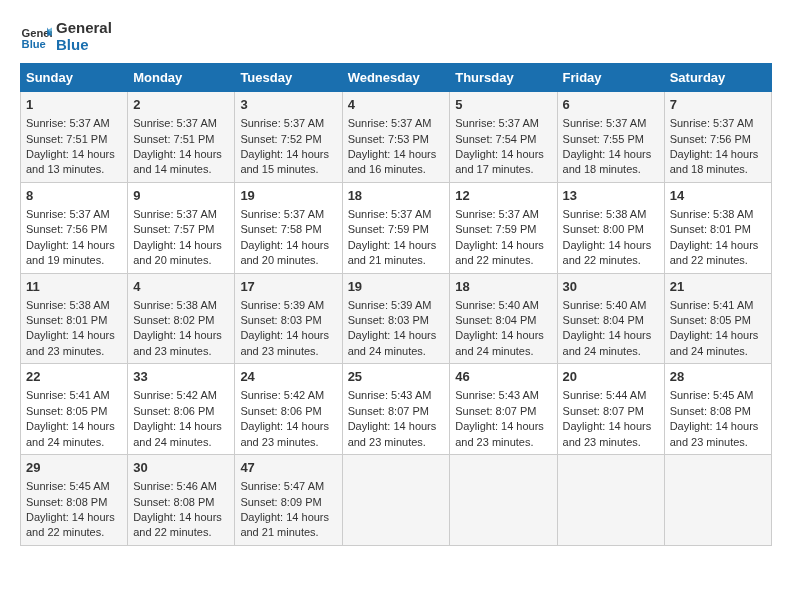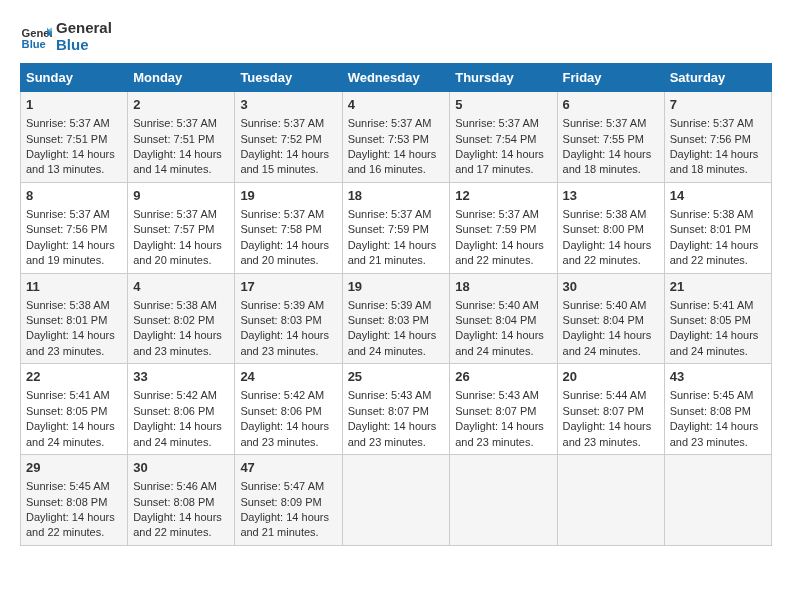--- a/index.html
+++ b/index.html
@@ -133,23 +133,23 @@
         <td><span class="day-number">19</span>Sunrise: 5:39 AM<br>Sunset: 8:03 PM<br>Daylight: 14 hours and 24 minutes.</td>
         <td><span class="day-number">18</span>Sunrise: 5:40 AM<br>Sunset: 8:04 PM<br>Daylight: 14 hours and 24 minutes.</td>
         <td><span class="day-number">30</span>Sunrise: 5:40 AM<br>Sunset: 8:04 PM<br>Daylight: 14 hours and 24 minutes.</td>
         <td><span class="day-number">21</span>Sunrise: 5:41 AM<br>Sunset: 8:05 PM<br>Daylight: 14 hours and 24 minutes.</td>
       </tr>
       <tr>
         <td><span class="day-number">22</span>Sunrise: 5:41 AM<br>Sunset: 8:05 PM<br>Daylight: 14 hours and 24 minutes.</td>
         <td><span class="day-number">33</span>Sunrise: 5:42 AM<br>Sunset: 8:06 PM<br>Daylight: 14 hours and 24 minutes.</td>
         <td><span class="day-number">24</span>Sunrise: 5:42 AM<br>Sunset: 8:06 PM<br>Daylight: 14 hours and 23 minutes.</td>
         <td><span class="day-number">25</span>Sunrise: 5:43 AM<br>Sunset: 8:07 PM<br>Daylight: 14 hours and 23 minutes.</td>
-        <td><span class="day-number">26</span>Sunrise: 5:43 AM<br>Sunset: 8:07 PM<br>Daylight: 14 hours and 23 minutes.</td>
+        <td><span class="day-number">46</span>Sunrise: 5:43 AM<br>Sunset: 8:07 PM<br>Daylight: 14 hours and 23 minutes.</td>
         <td><span class="day-number">20</span>Sunrise: 5:44 AM<br>Sunset: 8:07 PM<br>Daylight: 14 hours and 23 minutes.</td>
-        <td><span class="day-number">43</span>Sunrise: 5:45 AM<br>Sunset: 8:08 PM<br>Daylight: 14 hours and 23 minutes.</td>
+        <td><span class="day-number">28</span>Sunrise: 5:45 AM<br>Sunset: 8:08 PM<br>Daylight: 14 hours and 23 minutes.</td>
       </tr>
       <tr>
         <td><span class="day-number">29</span>Sunrise: 5:45 AM<br>Sunset: 8:08 PM<br>Daylight: 14 hours and 22 minutes.</td>
         <td><span class="day-number">30</span>Sunrise: 5:46 AM<br>Sunset: 8:08 PM<br>Daylight: 14 hours and 22 minutes.</td>
         <td><span class="day-number">47</span>Sunrise: 5:47 AM<br>Sunset: 8:09 PM<br>Daylight: 14 hours and 21 minutes.</td>
         <td></td>
         <td></td>
         <td></td>
         <td></td>
       </tr>

